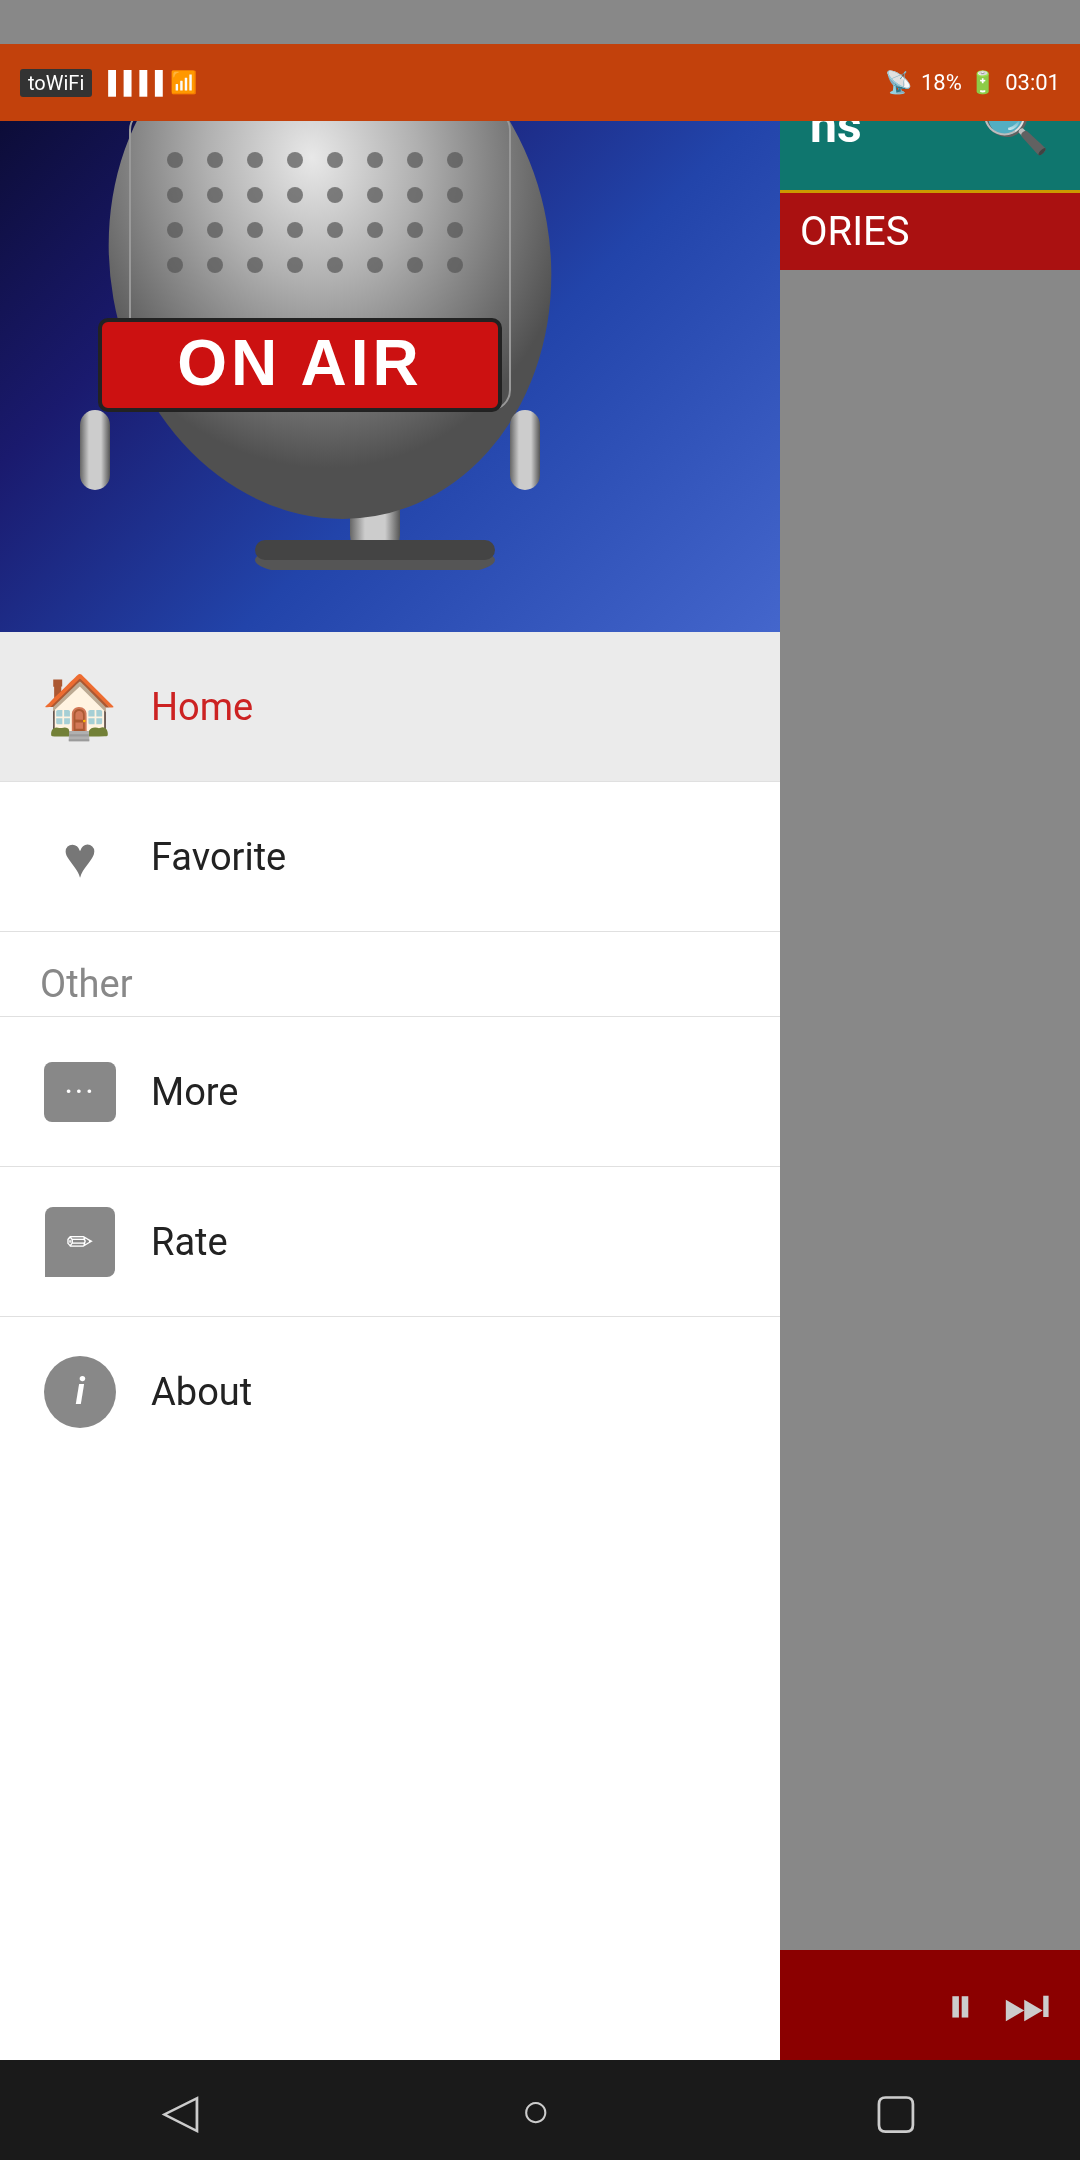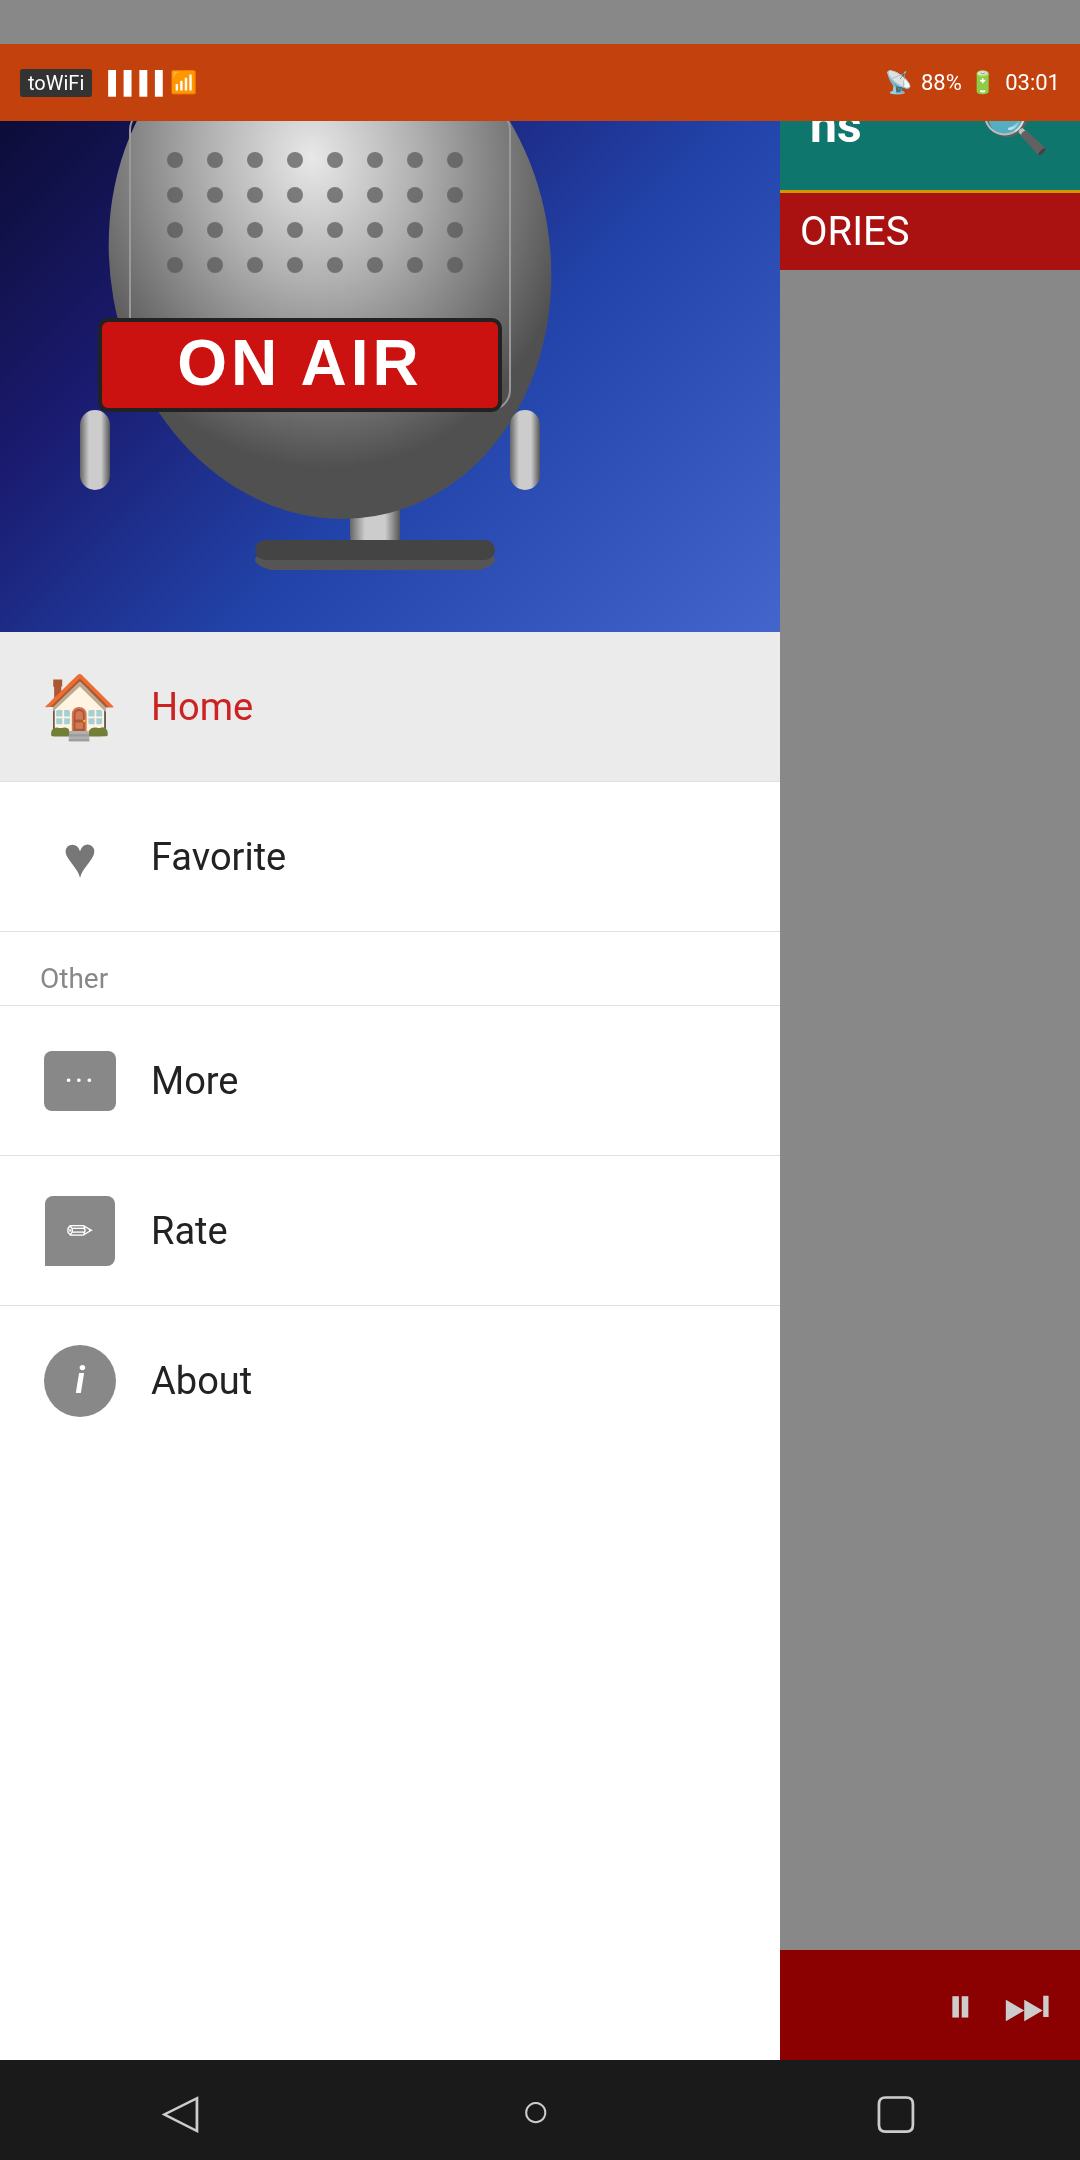--- a/index.html
+++ b/index.html
@@ -118,21 +118,21 @@
       margin-left: 31px;
       color: #222;
     }
 
     .nav-item.active .nav-item-label {
       color: #cc2222;
     }
 
     .section-header {
       padding: 30px 40px 10px 40px;
-      font-size: 28px;
+      font-size: 38px;
       color: #888;
       background: #fff;
       border-bottom: 1px solid #e0e0e0;
     }
 
     
     .right-panel {
       flex: 1;
       background: #888;
       display: flex;
@@ -270,21 +270,21 @@
 <body>
 
 <div class="status-bar">
   <div class="status-bar-left">
     <span style="font-size:20px;background:#333;padding:2px 8px;border-radius:3px;">toWiFi</span>
     <span>▐▐▐▐</span>
     <span>📶</span>
   </div>
   <div class="status-bar-right">
     <span>📡</span>
-    <span>88%</span>
+    <span>18%</span>
     <span>🔋</span>
     <span>03:01</span>
   </div>
 </div>
 
 <div class="app-container">
 
   <div class="drawer">
 
     <div class="drawer-hero">

